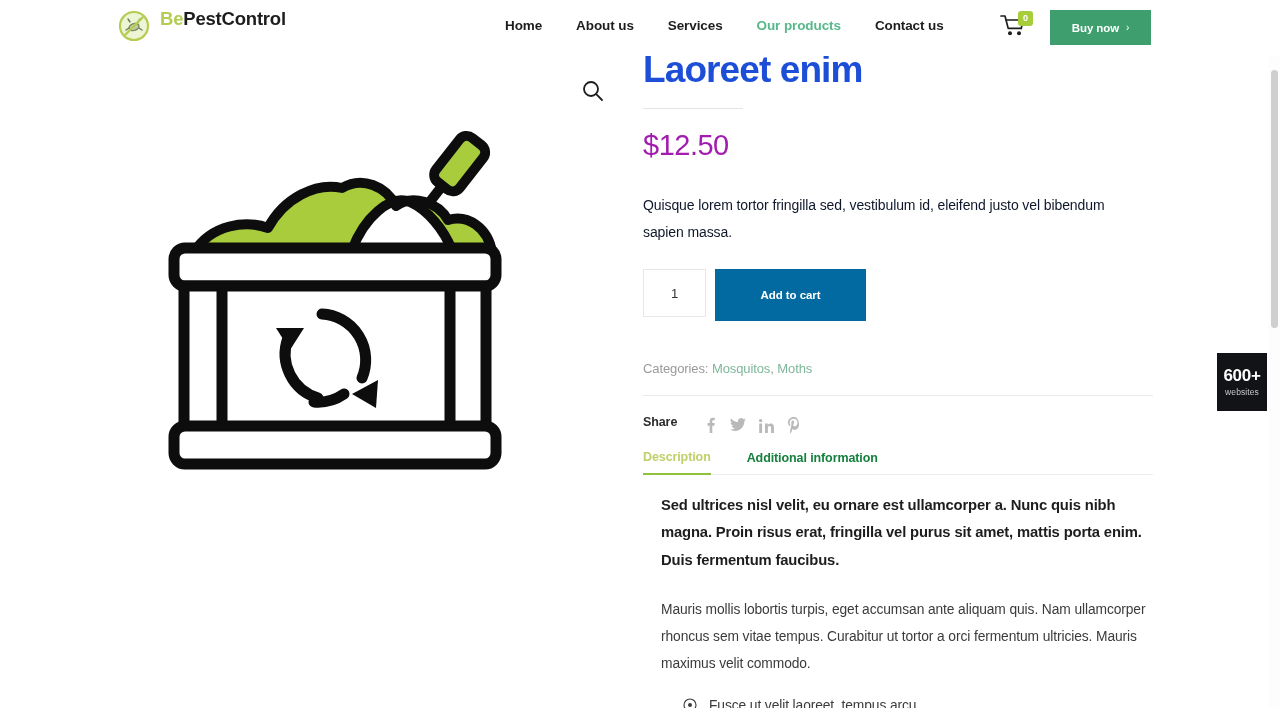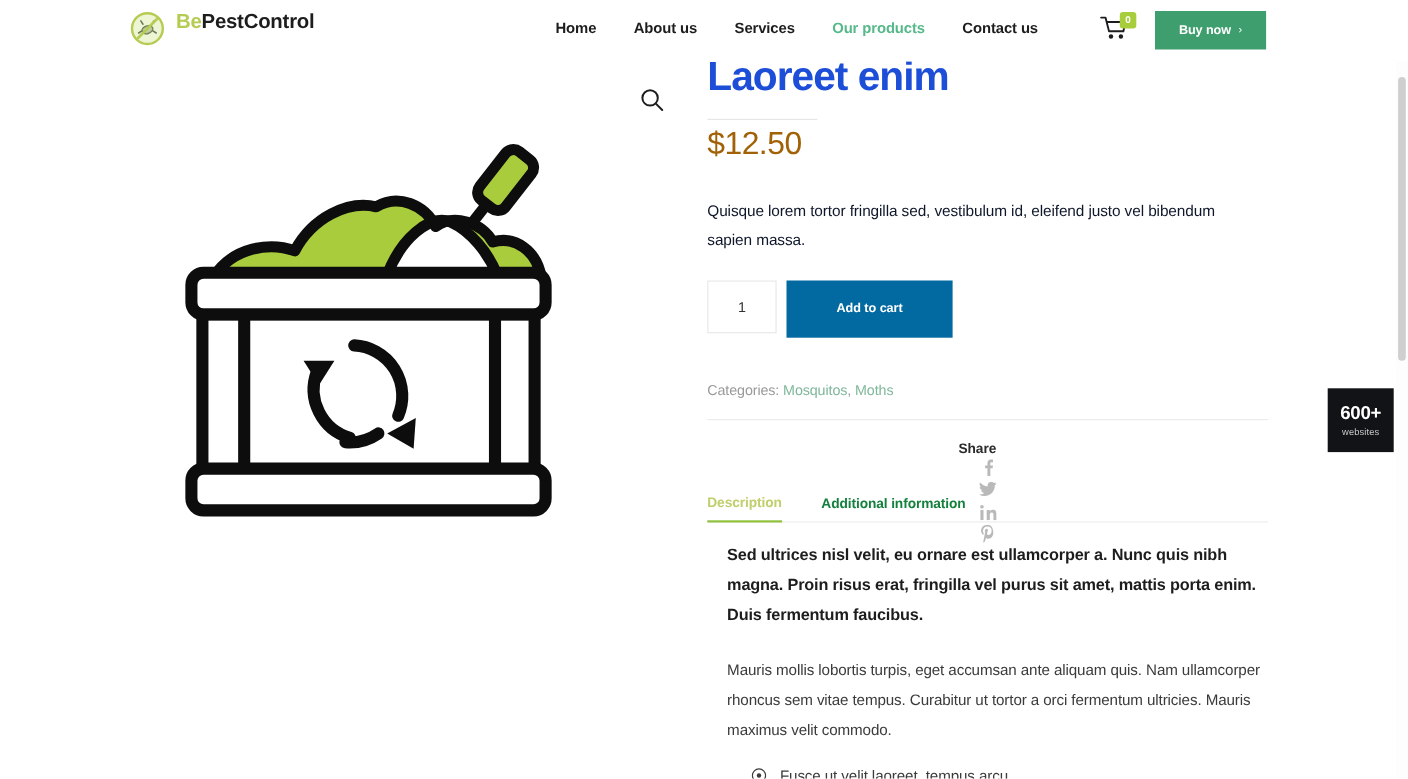--- a/index.html
+++ b/index.html
@@ -155,24 +155,24 @@
     line-height: 1.1;
     color: #1d4ed8;
   }
   .title-rule {
     width: 100px;
     height: 1px;
     background: #e4e4e4;
     margin-top: 17px;
   }
   .price {
-    margin-top: 7px;
+    margin-top: 21px;
     font-size: 29px;
     font-weight: 400;
-    color: #a16207;
+    color: #a21caf;
     letter-spacing: -0.5px;
     line-height: 1.1;
   }
   .short-desc {
     margin-top: 30px;
     width: 480px;
     font-size: 14px;
     line-height: 1.95;
     color: #0f172a;
     letter-spacing: -0.1px;
@@ -222,23 +222,22 @@
 
   .share-rule {
     margin-top: 19px;
     width: 510px;
     height: 1px;
     background: #eaeaea;
   }
   .share-row {
     margin-top: 19px;
     display: flex;
-    align-items: center;
+    align-items: flex-start;
     gap: 0;
-    flex-direction: column;
   }
   .share-label {
     font-size: 12.5px;
     font-weight: 700;
     color: #2b2b2b;
     letter-spacing: -0.1px;
     margin-right: 19px;
   }
   .share-icon {
     width: 28px;
@@ -317,21 +316,21 @@
   .bullet-dot {
     flex: none;
     width: 14px; height: 14px;
   }
 
   
   .side-badge {
     position: absolute;
     right: 13px;
     top: 353px;
-    width: 60px;
+    width: 50px;
     height: 58px;
     background: #111317;
     color: #ffffff;
     display: flex;
     flex-direction: column;
     align-items: center;
     justify-content: center;
     cursor: pointer;
   }
   .side-badge .big {

